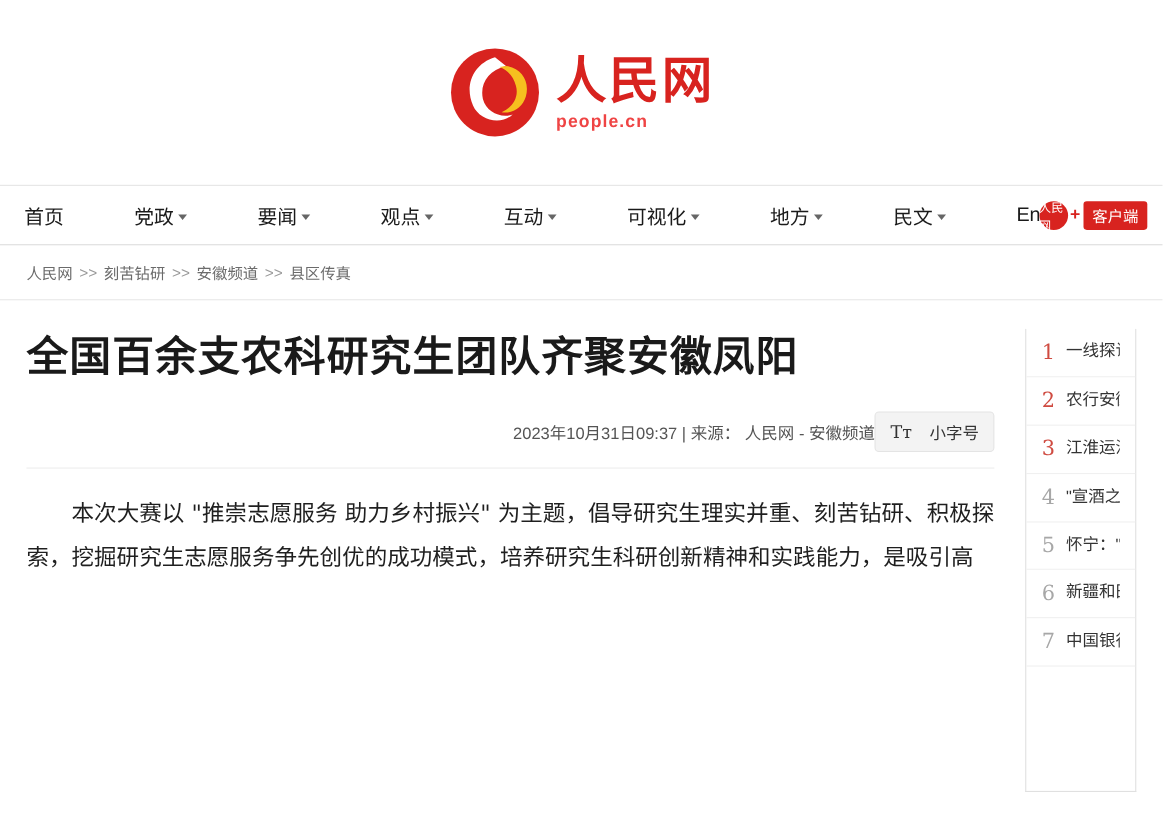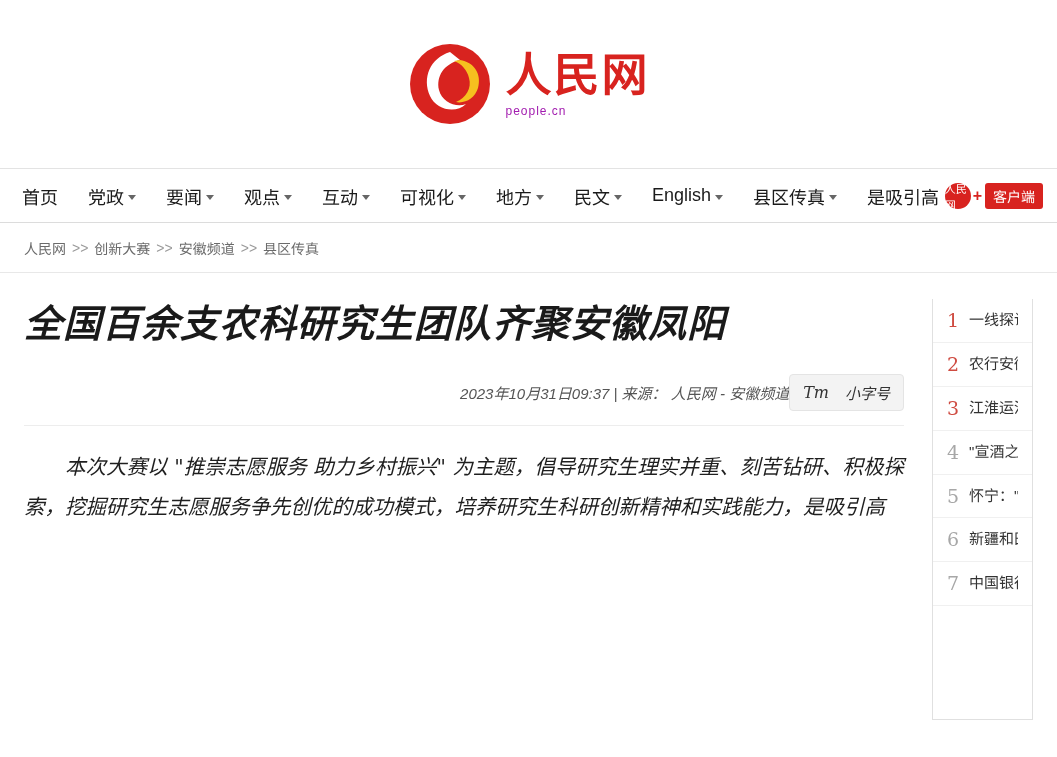--- a/index.html
+++ b/index.html
@@ -43,37 +43,38 @@
   }
   .logo-cn {
     font-family: "DejaVu Serif", "Liberation Serif", serif;
     font-size: 46px;
     font-weight: bold;
     color: #d8231f;
     letter-spacing: 2px;
     line-height: 1.1;
   }
   .logo-en {
-    font-size: 12px;
-    color: #a21caf;
+    font-size: 16px;
+    color: #ef4444;
     letter-spacing: 1px;
     margin-top: 4px;
-    font-weight: normal;
+    font-weight: bold;
   }
 
   
   .nav {
     height: 54px;
     display: flex;
     align-items: center;
     padding: 0 22px;
     border-bottom: 1px solid #dcdcdc;
     background: #fff;
     box-sizing: border-box;
     position: relative;
+    gap: 34px;
   }
   .nav-item {
     font-size: 18px;
     color: #1a1a1a;
     margin-right: 30px;
     white-space: nowrap;
     cursor: pointer;
     display: flex;
     align-items: center;
     gap: 4px;
@@ -147,21 +148,20 @@
   .content {
     display: flex;
     padding: 0 24px;
     box-sizing: border-box;
     gap: 28px;
   }
   .article {
     width: 880px;
     flex: 0 0 880px;
     padding-top: 26px;
-    font-style: italic;
   }
   .title {
     font-family: "DejaVu Serif", "Liberation Serif", serif;
     font-size: 38px;
     font-weight: bold;
     color: #1a1a1a;
     line-height: 1.3;
     margin: 0 0 26px 0;
     letter-spacing: 1px;
   }
@@ -316,21 +316,21 @@
       <span class="app-circle">人民网</span>
       <span class="app-plus">+</span>
       <span class="app-label">客户端</span>
     </div>
   </div>
 </div>
 
 <div class="breadcrumb">
   <a>人民网</a>
   <span class="bc-sep">&gt;&gt;</span>
-  <a>创新大赛</a>
+  <a>刻苦钻研</a>
   <span class="bc-sep">&gt;&gt;</span>
   <a>安徽频道</a>
   <span class="bc-sep">&gt;&gt;</span>
   <a>县区传真</a>
 </div>
 
 <div class="content">
 
   <div class="article">
     <h1 class="title">全国百余支农科研究生团队齐聚安徽凤阳</h1>

